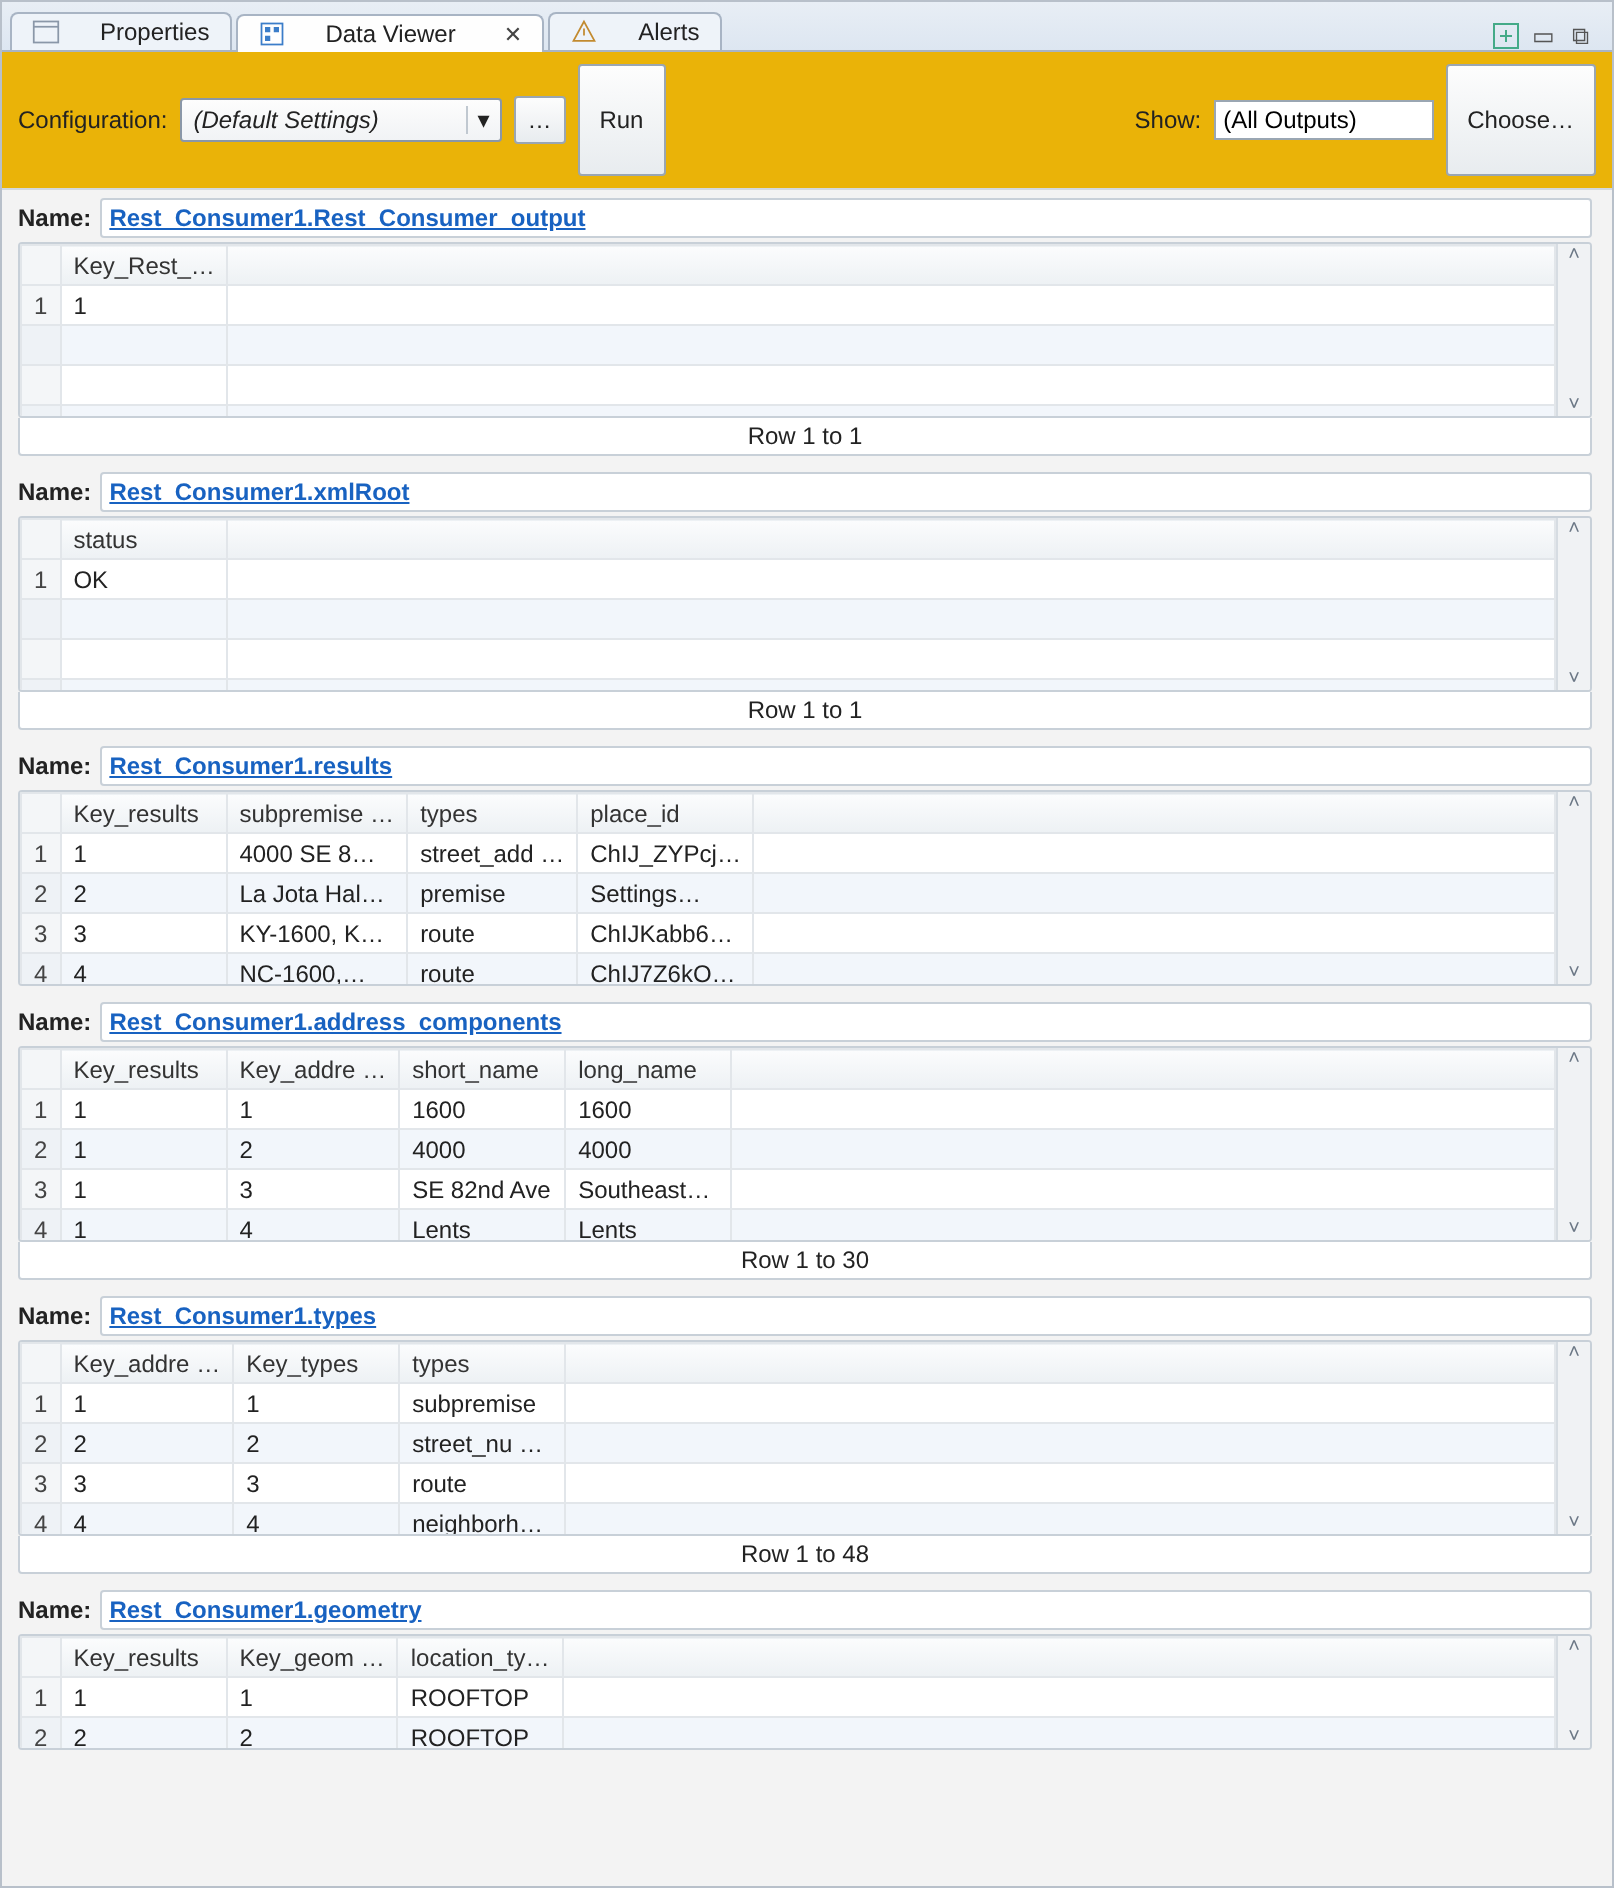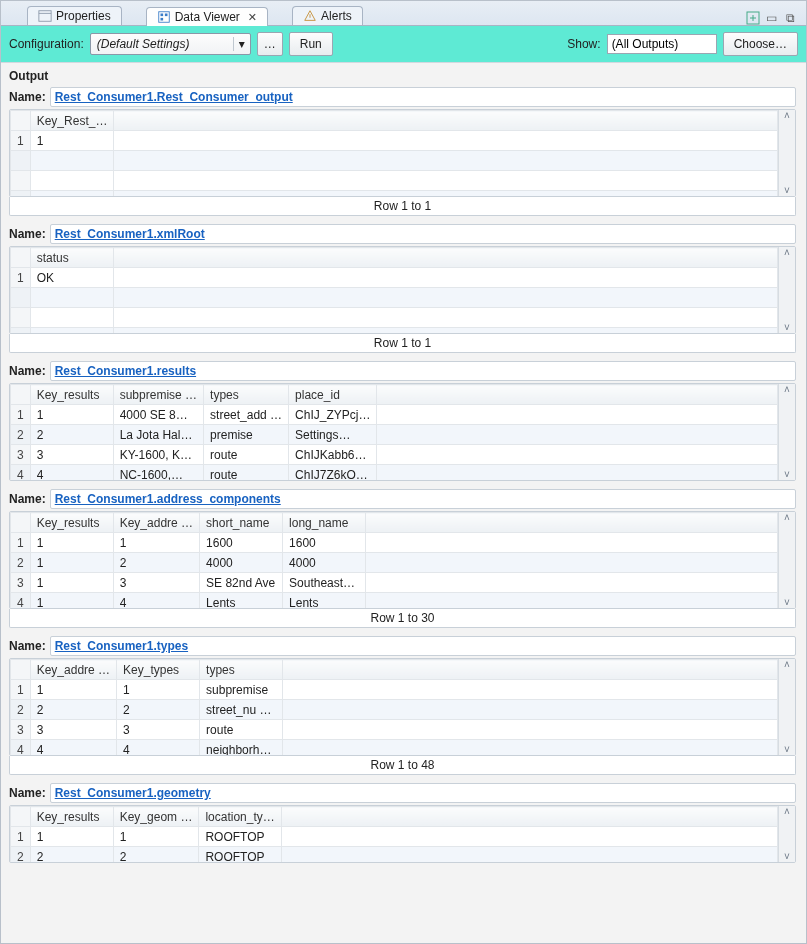--- a/index.html
+++ b/index.html
@@ -1,28 +1,28 @@
 <!DOCTYPE html>
 <html><head>
 <meta charset="utf-8">
 <style>
   html,body{margin:0;padding:0;font-family:"Segoe UI",Tahoma,Arial,sans-serif;font-size:12px;color:#222;background:#fff;}
   body{width:807px;height:944px;overflow:hidden;box-sizing:border-box;border:1px solid #b8c0ca;background:#f3f3f3;}
   .tabbar{display:flex;align-items:flex-end;height:22px;padding:2px 4px 0 4px;background:linear-gradient(#e8eef5,#dde6f1);border-bottom:1px solid #a8b4c4;}
-  .tab{display:flex;align-items:flex-end;gap:4px;padding:2px 10px;margin-right:2px;border:1px solid #a8b4c4;border-bottom:none;border-radius:4px 4px 0 0;background:#eef3f9;cursor:pointer;margin-left:22px;}
+  .tab{display:flex;align-items:flex-end;gap:20px;padding:2px 10px;margin-right:2px;border:1px solid #a8b4c4;border-bottom:none;border-radius:4px 4px 0 0;background:#eef3f9;cursor:pointer;}
   .tab.active{background:#fefefe;position:relative;top:1px;}
   .tab .ic{width:14px;height:14px;display:inline-block;}
   .tabbar .right-icons{margin-left:auto;display:flex;gap:6px;padding-right:2px;}
   .wi{width:14px;height:14px;display:inline-block;cursor:pointer;color:#4a6;}
-  .toolbar{display:flex;align-items:center;gap:6px;padding:6px 8px;background:#5eead4;border-bottom:1px solid #d2d8df;}
+  .toolbar{display:flex;align-items:center;gap:6px;padding:6px 8px;background:#eab308;border-bottom:1px solid #d2d8df;}
   .toolbar .lbl{white-space:nowrap;}
   .select-box{display:flex;align-items:center;border:1px solid #8a97a8;background:linear-gradient(#fdfdfd,#f1f3f5);height:20px;border-radius:2px;}
   .select-box .selval{padding:0 6px;min-width:130px;font-style:italic;}
   .select-box .arrow{width:16px;text-align:center;border-left:1px solid #c0c8d0;cursor:pointer;}
-  .btn{height:22px;padding:0 10px;border:1px solid #9aa6b2;border-radius:2px;background:linear-gradient(#fdfdfd,#e8ecef);cursor:pointer;display:flex;align-items:center;}
+  .btn{height:22px;padding:16px 10px;border:1px solid #9aa6b2;border-radius:2px;background:linear-gradient(#fdfdfd,#e8ecef);cursor:pointer;display:flex;align-items:center;}
   .btn.sm{padding:0 6px;}
   .toolbar .spacer{flex:1;}
   input.text{height:18px;border:1px solid #9aa6b2;padding:0 4px;font-family:inherit;font-size:12px;}
   .body{padding:4px 0 0 8px;overflow-y:auto;height:calc(100% - 55px);box-sizing:border-box;background:#f3f3f3;}
   .out-h{font-weight:bold;padding:2px 0 4px 0;}
   .panel{margin-bottom:8px;padding-right:10px;}
   .panel-name{display:flex;align-items:center;gap:4px;margin-bottom:2px;font-weight:bold;}
   .panel-name .link{color:#1862c1;text-decoration:underline;cursor:pointer;flex:1;border:1px solid #c8d0d8;background:#fff;padding:2px 4px;border-radius:2px;}
   .grid-wrap{display:flex;border:1px solid #c8d0d8;background:#fff;border-radius:2px;overflow:hidden;}
   .grid-scroll{flex:1;overflow:hidden;}
@@ -97,21 +97,20 @@
     </div>
   <div class="spacer"></div>
   <span class="lbl">Show:</span>
   <input class="text" style="width: 100px;" value="(All Outputs)">
   <div class="btn">
       <span>Choose…</span>
     </div>
 </div>
 
 <div class="body">
-  <div class="out-h">Output</div>
   <div id="sections">
       <div class="panel">
         <div class="panel-name">
           <span>Name:</span>
           <span class="link">Rest_Consumer1.Rest_Consumer_output</span>
         </div>
         <div class="grid-wrap" style="height: 86px;">
           <div class="grid-scroll">
             <table class="grid">
               <thead>

